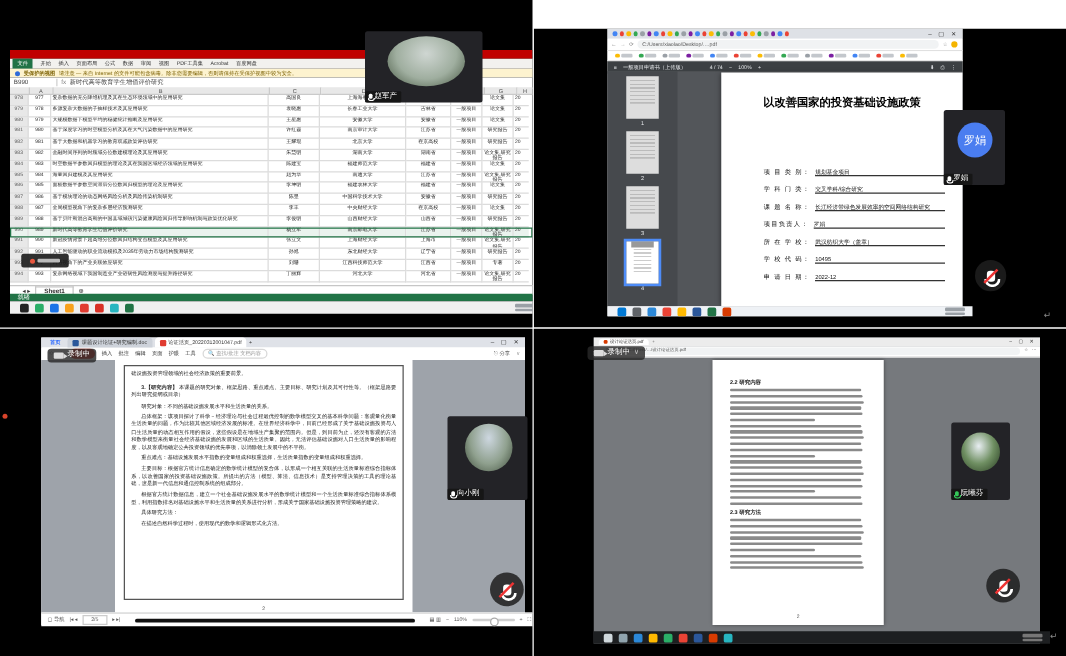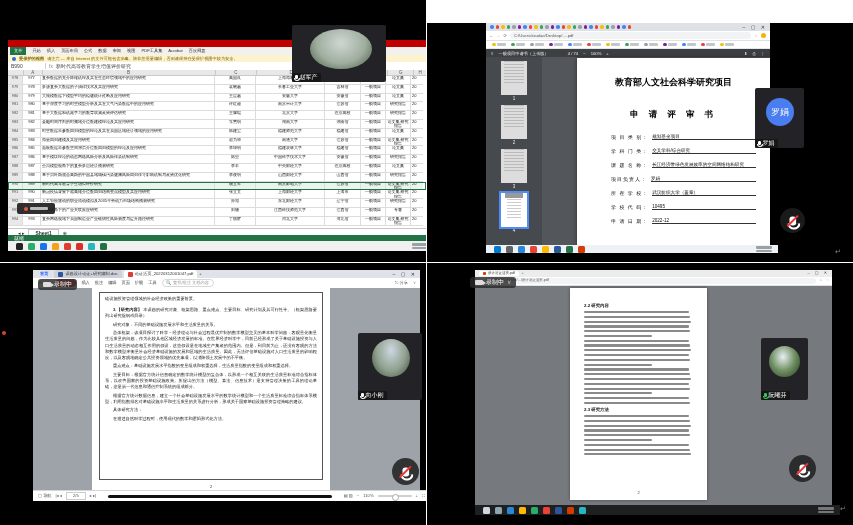--- a/index.html
+++ b/index.html
@@ -477,22 +477,21 @@
             <div style="margin:4px 3px;height:22px;background:repeating-linear-gradient(#bbb,#bbb 1px,#ddd 1px,#ddd 3px);"></div>
           </div>
           <div class="tnum">3</div>
           <div class="thumb selected" style="height: 34px;">
             <div style="margin:3px 4px 1px;height:5px;background:#999;"></div>
             <div style="margin:0 6px;height:20px;background:repeating-linear-gradient(#ccc,#ccc 1px,#fff 1px,#fff 3px);"></div>
           </div>
           <div class="tnum">4</div>
         </div>
       <div class="abs formpage" style="left:91px;top:1px;width:193px;height:187px;">
-        <div style="text-align:center;font-family:'Liberation Serif',serif;font-weight:bold;font-size:9px;margin-top:18px;">教育部人文社会科学研究项目</div>
-        <div style="text-align:center;font-family:'Liberation Serif',serif;font-weight:bold;font-size:8.5px;letter-spacing:4px;margin-top:20px;">申 请 评 审 书</div>
+        <div style="text-align:center;font-family:'Liberation Serif',serif;font-weight:bold;font-size:9px;margin-top:18px;">以改善国家的投资基础设施政策</div>
         <div id="q2-fields" class="abs" style="left:34px;top:76px;right:14px;bottom:4px;">
             <div class="ffield" style="top: 0px; left: 0px; right: 0px;">
               <div class="flabel">项 目 类 别：</div>
               <div class="fval">规划基金项目</div>
             </div>
             <div class="ffield" style="top: 14px; left: 0px; right: 0px;">
               <div class="flabel">学 科 门 类：</div>
               <div class="fval">交叉学科/综合研究</div>
             </div>
             <div class="ffield" style="top: 28px; left: 0px; right: 0px;">

